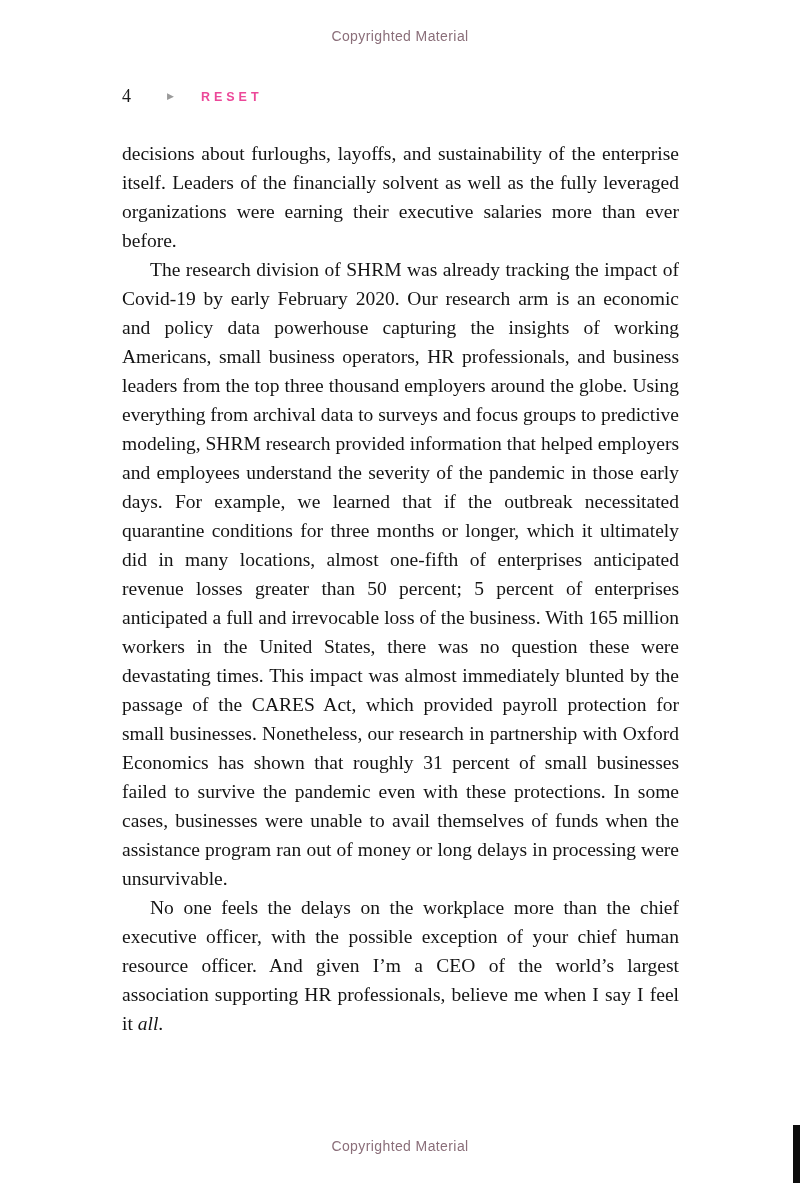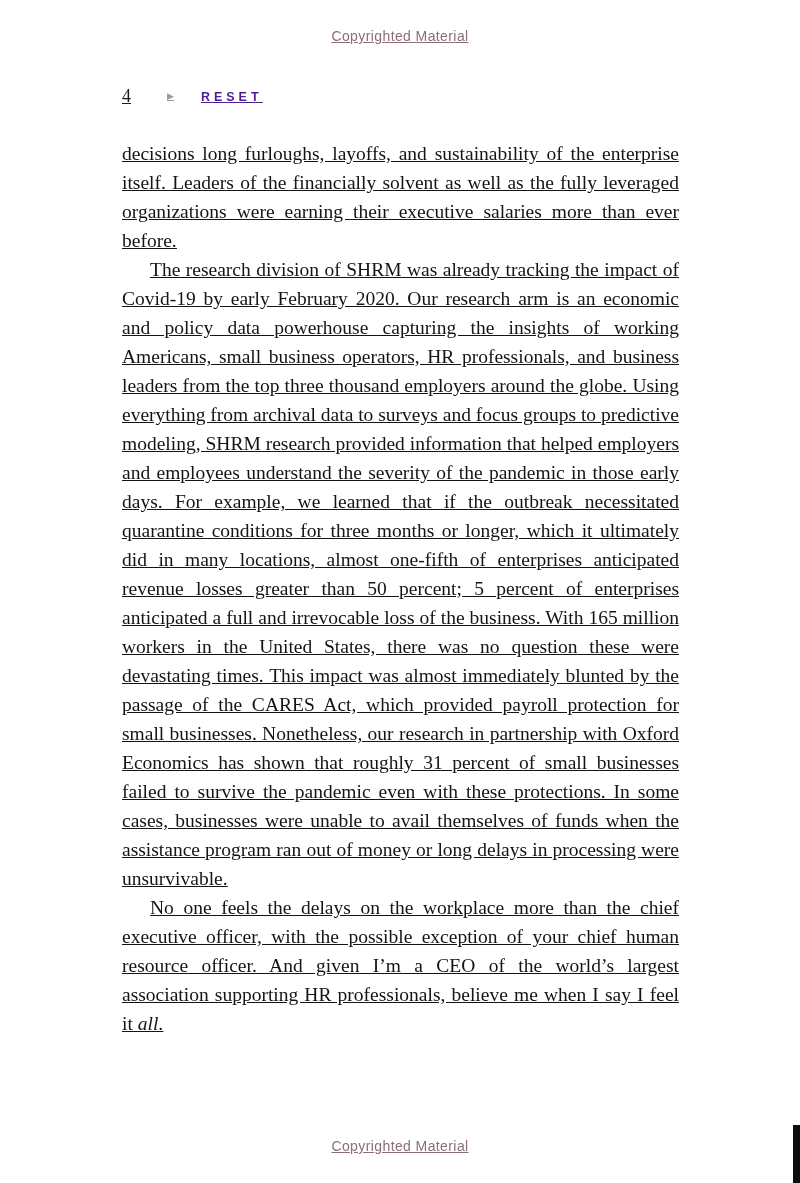--- a/index.html
+++ b/index.html
@@ -1,15 +1,15 @@
 <!DOCTYPE html>
 <html><head>
 <meta charset="utf-8">
 <style>
-  * { margin: 0; padding: 0; box-sizing: border-box; text-decoration: underline; }
+  * { margin: 0; padding: 0; box-sizing: border-box; }
   html, body { background: #e9e9e9; }
   body { font-family: "Liberation Serif", serif; }
 
   .page {
     position: relative;
     width: 800px;
     height: 1183px;
     background: #ffffff;
     margin: 0 auto;
     overflow: hidden;
@@ -44,21 +44,21 @@
     font-size: 9px;
     color: #9a9a9a;
     margin-left: 36px;
     line-height: 1;
   }
   .running-header .book-title {
     font-family: "Liberation Sans", sans-serif;
     font-size: 12.5px;
     font-weight: bold;
     letter-spacing: 4px;
-    color: #4c1d95;
+    color: #ec4899;
     margin-left: 27px;
   }
 
   .body-text {
     position: absolute;
     top: 139px;
     left: 122px;
     width: 557px;
     font-family: "Liberation Serif", serif;
     font-size: 19.5px;
@@ -86,21 +86,21 @@
 
   <div class="copyright-notice top">Copyrighted Material</div>
 
   <div class="running-header">
     <span class="page-number">4</span>
     <span class="arrow">▶</span>
     <span class="book-title">RESET</span>
   </div>
 
   <div class="body-text">
-    <p class="no-indent">decisions long furloughs, layoffs, and sustainability of the enterprise itself. Leaders of the financially solvent as well as the fully leveraged organizations were earning their executive salaries more than ever before.</p>
+    <p class="no-indent">decisions about furloughs, layoffs, and sustainability of the enterprise itself. Leaders of the financially solvent as well as the fully leveraged organizations were earning their executive salaries more than ever before.</p>
     <p>The research division of SHRM was already tracking the impact of Covid-19 by early February 2020. Our research arm is an economic and policy data powerhouse capturing the insights of working Americans, small business operators, HR professionals, and business leaders from the top three thousand employers around the globe. Using everything from archival data to surveys and focus groups to predictive modeling, SHRM research provided information that helped employers and employees understand the severity of the pandemic in those early days. For example, we learned that if the outbreak necessitated quarantine conditions for three months or longer, which it ultimately did in many locations, almost one-fifth of enterprises anticipated revenue losses greater than 50 percent; 5 percent of enterprises anticipated a full and irrevocable loss of the business. With 165 million workers in the United States, there was no question these were devastating times. This impact was almost immediately blunted by the passage of the CARES Act, which provided payroll protection for small businesses. Nonetheless, our research in partnership with Oxford Economics has shown that roughly 31 percent of small businesses failed to survive the pandemic even with these protections. In some cases, businesses were unable to avail themselves of funds when the assistance program ran out of money or long delays in processing were unsurvivable.</p>
     <p><span>No one feels the delays on the workplace more than the chief executive officer, with the possible exception of your chief human resource officer. And given I’m a CEO of the world’s largest association supporting HR professionals, believe me when I say I feel it </span><em>all</em><span>.</span></p>
   </div>
 
   <div class="copyright-notice bottom">Copyrighted Material</div>
 
   <div class="scan-edge"></div>
 
 </div>
 

